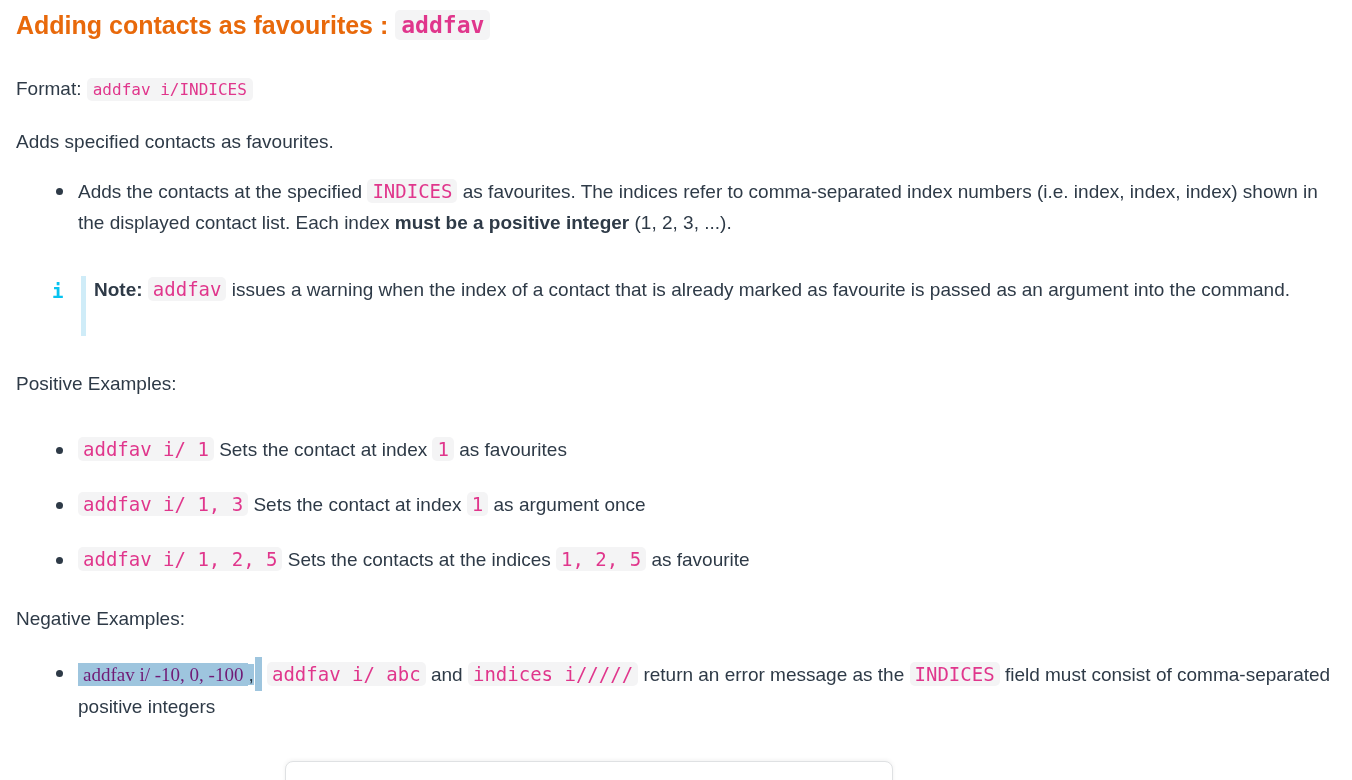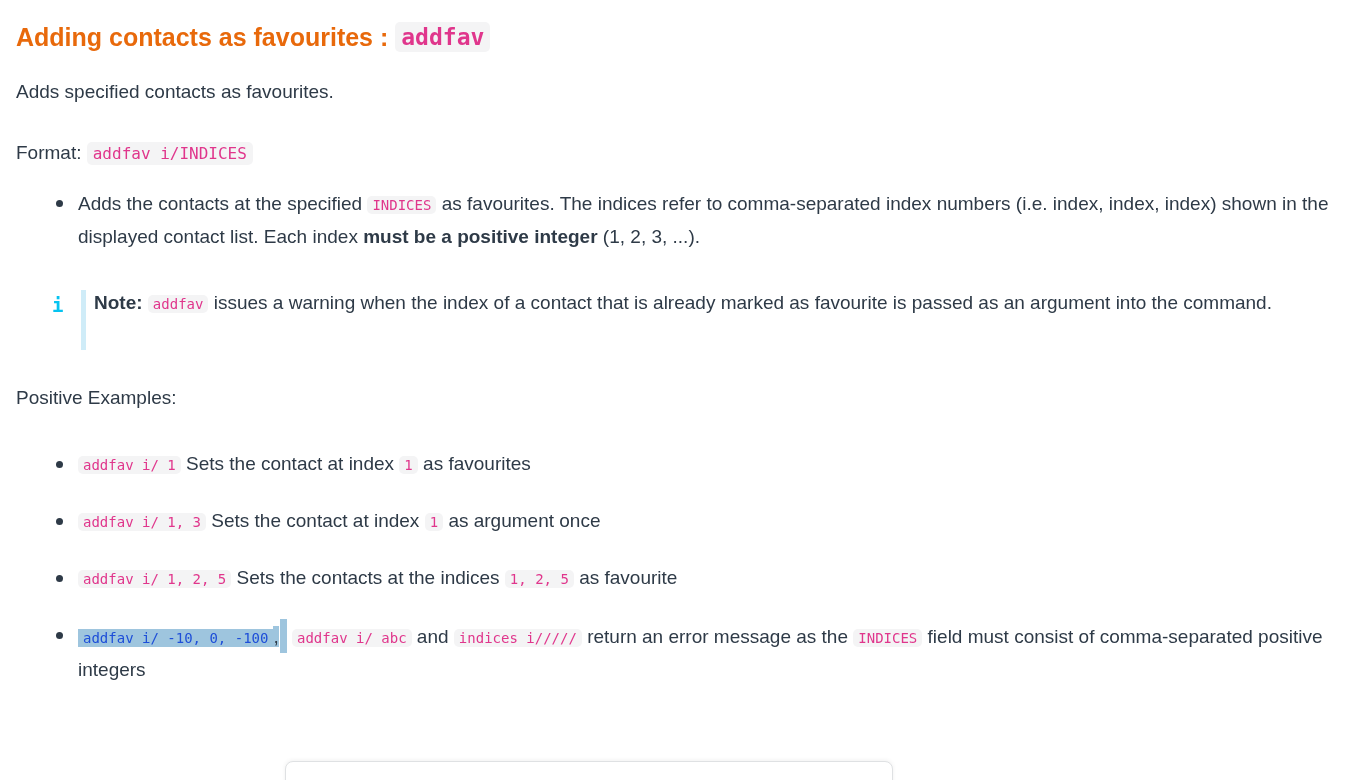--- a/index.html
+++ b/index.html
@@ -22,40 +22,40 @@
     box-sizing: border-box;
     width: 1352px;
   }
 
   
   .doc-heading {
     font-size: 25px;
     font-weight: bold;
     color: #e8690b;
     margin: 0;
-    padding-top: 20px;
+    padding-top: 8px;
     line-height: 34px;
     white-space: nowrap;
   }
   .doc-heading .code {
     font-size: 23px;
     vertical-align: 1px;
   }
 
   
   .code {
     font-family: "DejaVu Sans Mono", "Liberation Mono", monospace;
     color: #e0368c;
     background: #f4f4f5;
     border-radius: 5px;
     padding: 2px 6px;
     font-size: 16px;
     white-space: pre;
   }
-  .code.sm { font-size: 14px; padding: 1px 5px; }
+  .code.sm { font-size: 19px; padding: 1px 5px; }
 
   
   .para {
     font-size: 19px;
     line-height: 28px;
     margin: 0;
     color: #2e3a47;
   }
   .p-intro { padding-top: 24px; }
   .p-format { padding-top: 33px; }
@@ -124,23 +124,24 @@
     color: #2e3a47;
   }
 
   
   .sel {
     background: #9ec5de;
     border-radius: 0;
   }
   .sel-code {
     background: #9ec5de;
-    color: #1d4ed8;
+    color: #701a75;
     border-radius: 0;
     padding: 3px 6px;
+    font-family: Liberation Serif, serif;
   }
   .sel-sliver {
     display: inline-block;
     background: #9ec5de;
     width: 7px;
     height: 34px;
     vertical-align: -10px;
     margin-left: 1px;
   }
 
@@ -160,25 +161,25 @@
 </style>
 </head>
 <body>
 
 <div class="page">
 
   <h1 class="doc-heading"><span>Adding contacts as favourites :</span>
     <span class="code">addfav</span>
   </h1>
 
-  <p class="para p-intro">Adds specified contacts as favourites.</p>
-
   <p class="para p-format"><span>Format:</span>
     <span class="code">addfav i/INDICES</span>
   </p>
+
+  <p class="para p-intro">Adds specified contacts as favourites.</p>
 
   <ul class="bullets list-main">
     <li><span>Adds the contacts at the specified</span>
       <span class="code sm">INDICES</span>
       <span>as favourites. The indices refer to comma-separated index numbers (i.e. index, index, index) shown in the displayed contact list. Each index</span>
       <span class="b">must be a positive integer</span>
       <span>(1, 2, 3, ...).</span>
     </li>
   </ul>
 
@@ -207,20 +208,21 @@
       <span>as argument once</span>
     </li>
     <li>
       <span class="code sm">addfav i/ 1, 2, 5</span>
       <span>Sets the contacts at the indices</span>
       <span class="code sm">1, 2, 5</span>
       <span>as favourite</span>
     </li>
   </ul>
 
+  <p class="para p-neg">Negative Examples:</p>
 
   <ul class="bullets list-examples">
     <li><span class="code sm sel-code">addfav i/ -10, 0, -100</span><span class="sel">,</span><span class="sel-sliver"></span>
       <span class="code sm">addfav i/ abc</span>
       <span>and</span>
       <span class="code sm">indices i/////</span>
       <span>return an error message as the</span>
       <span class="code sm">INDICES</span>
       <span>field must consist of comma-separated positive integers</span>
     </li>

